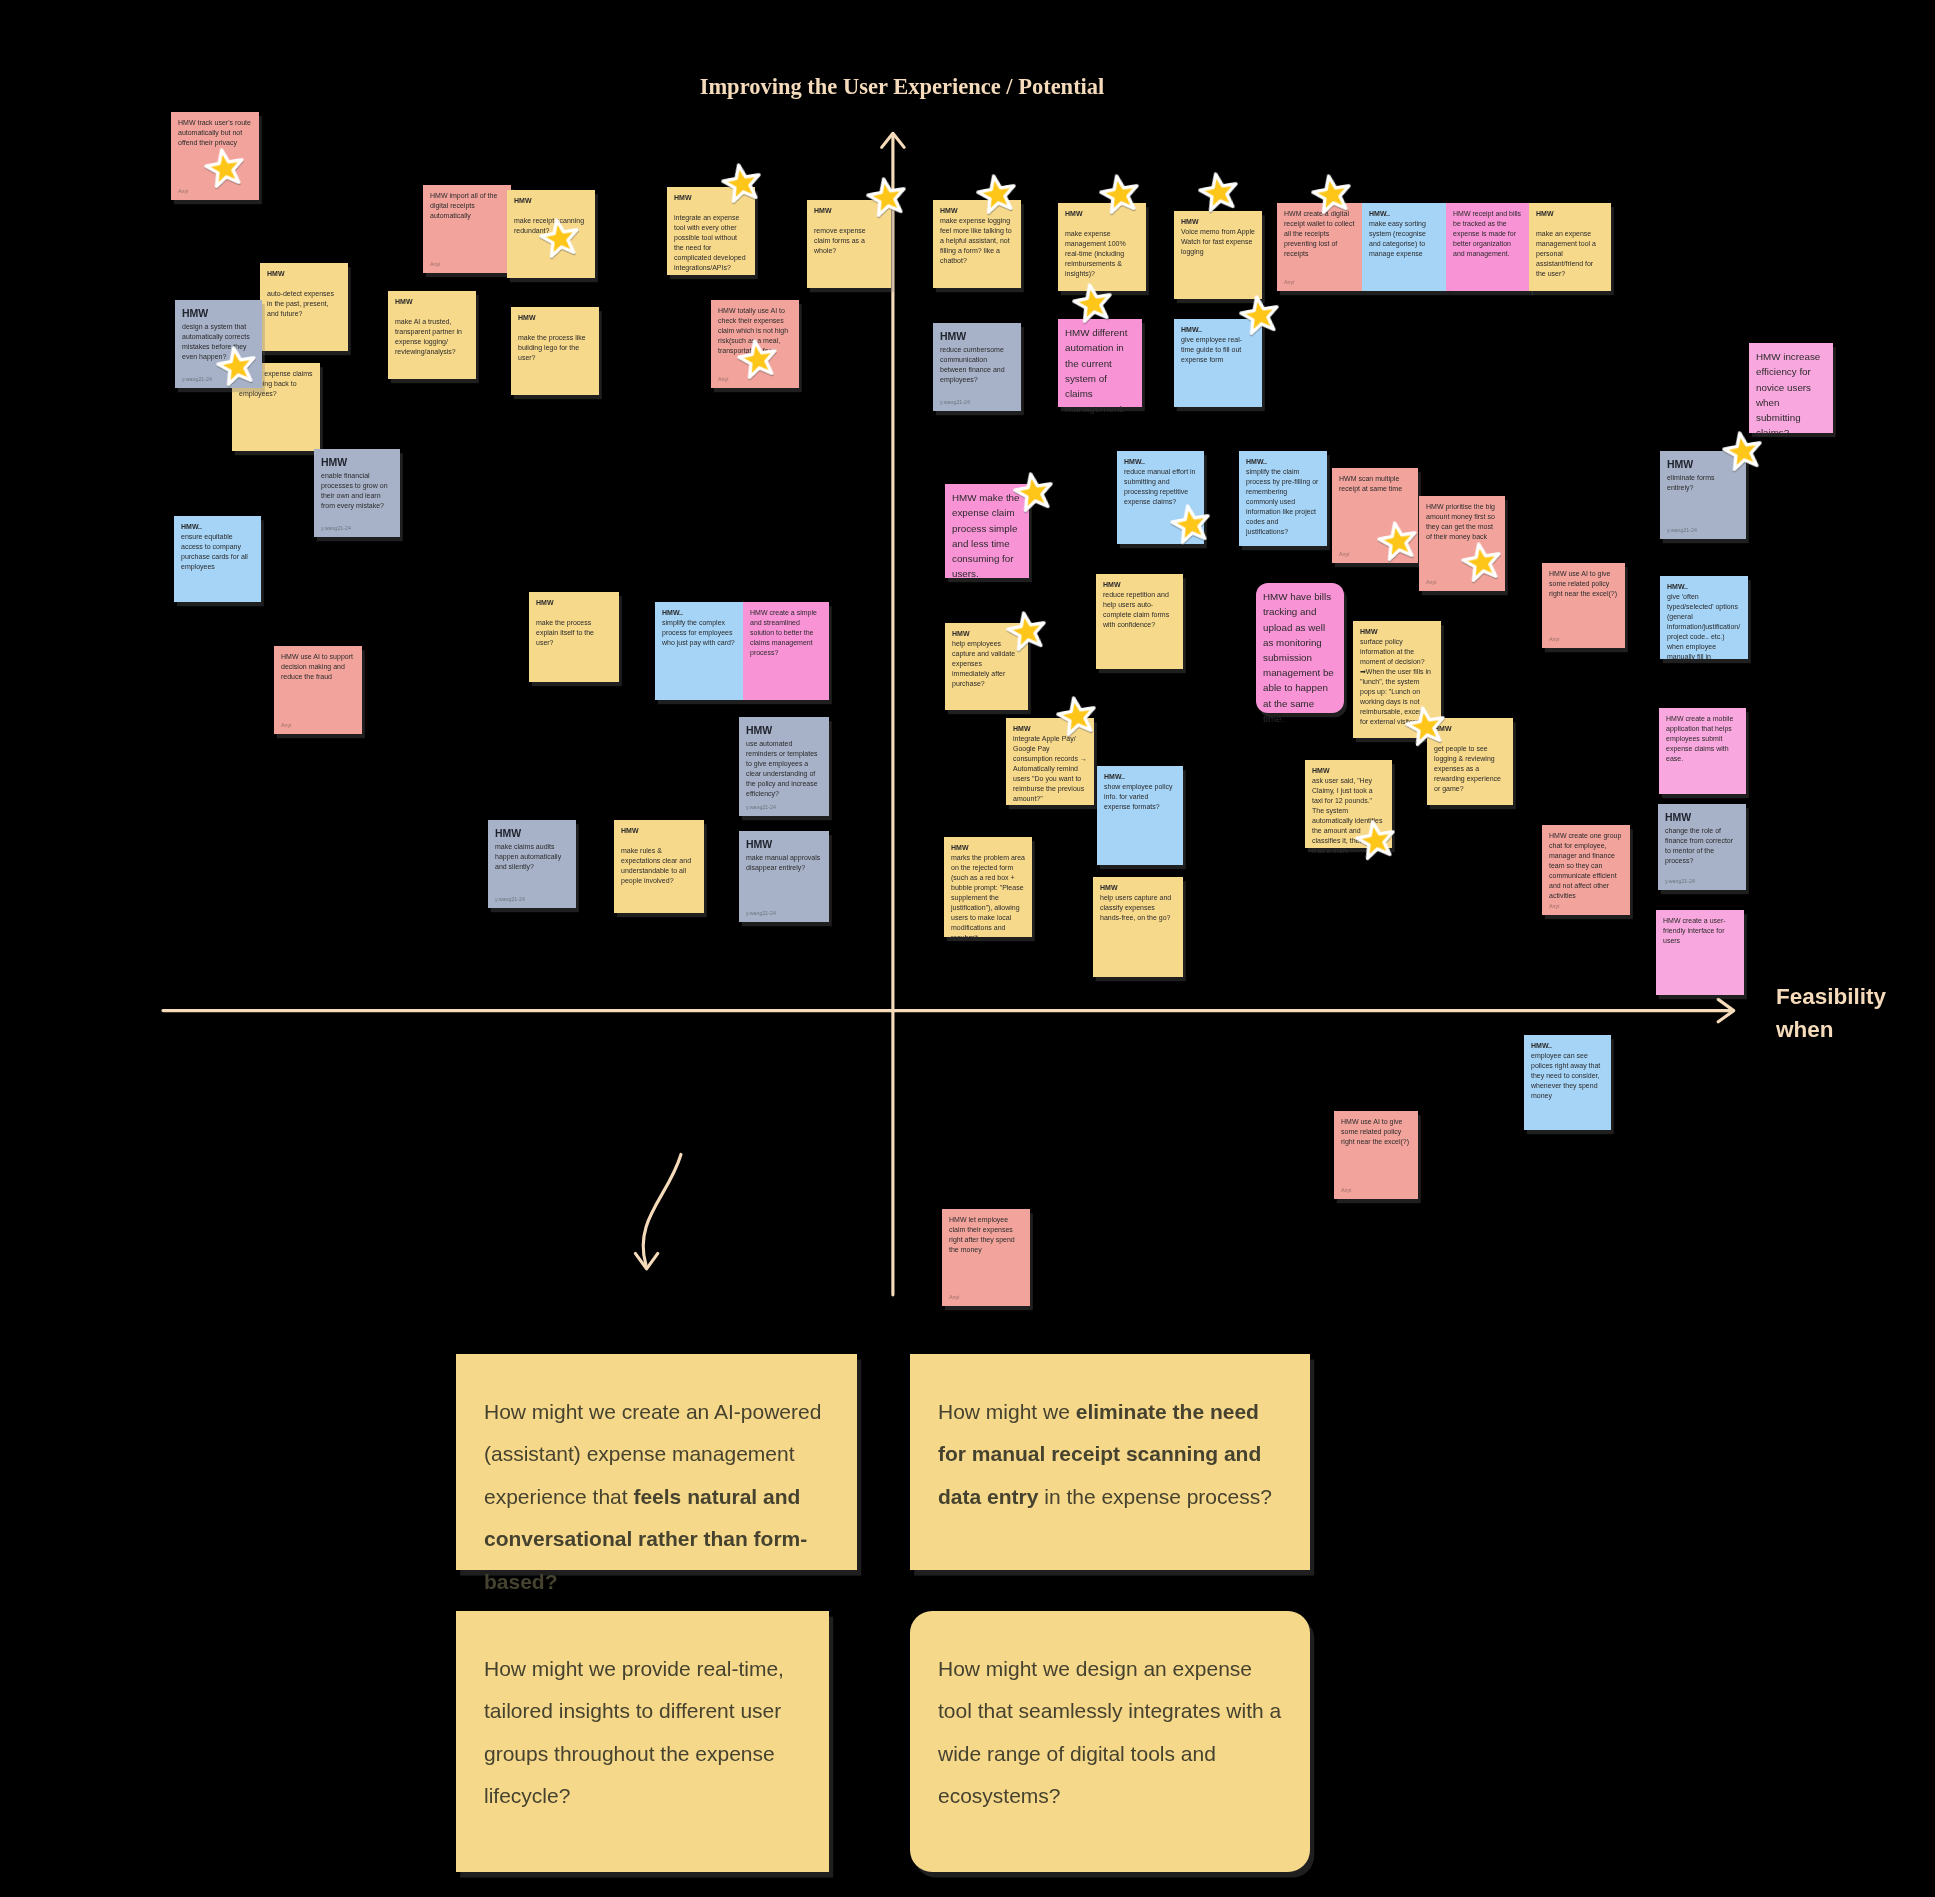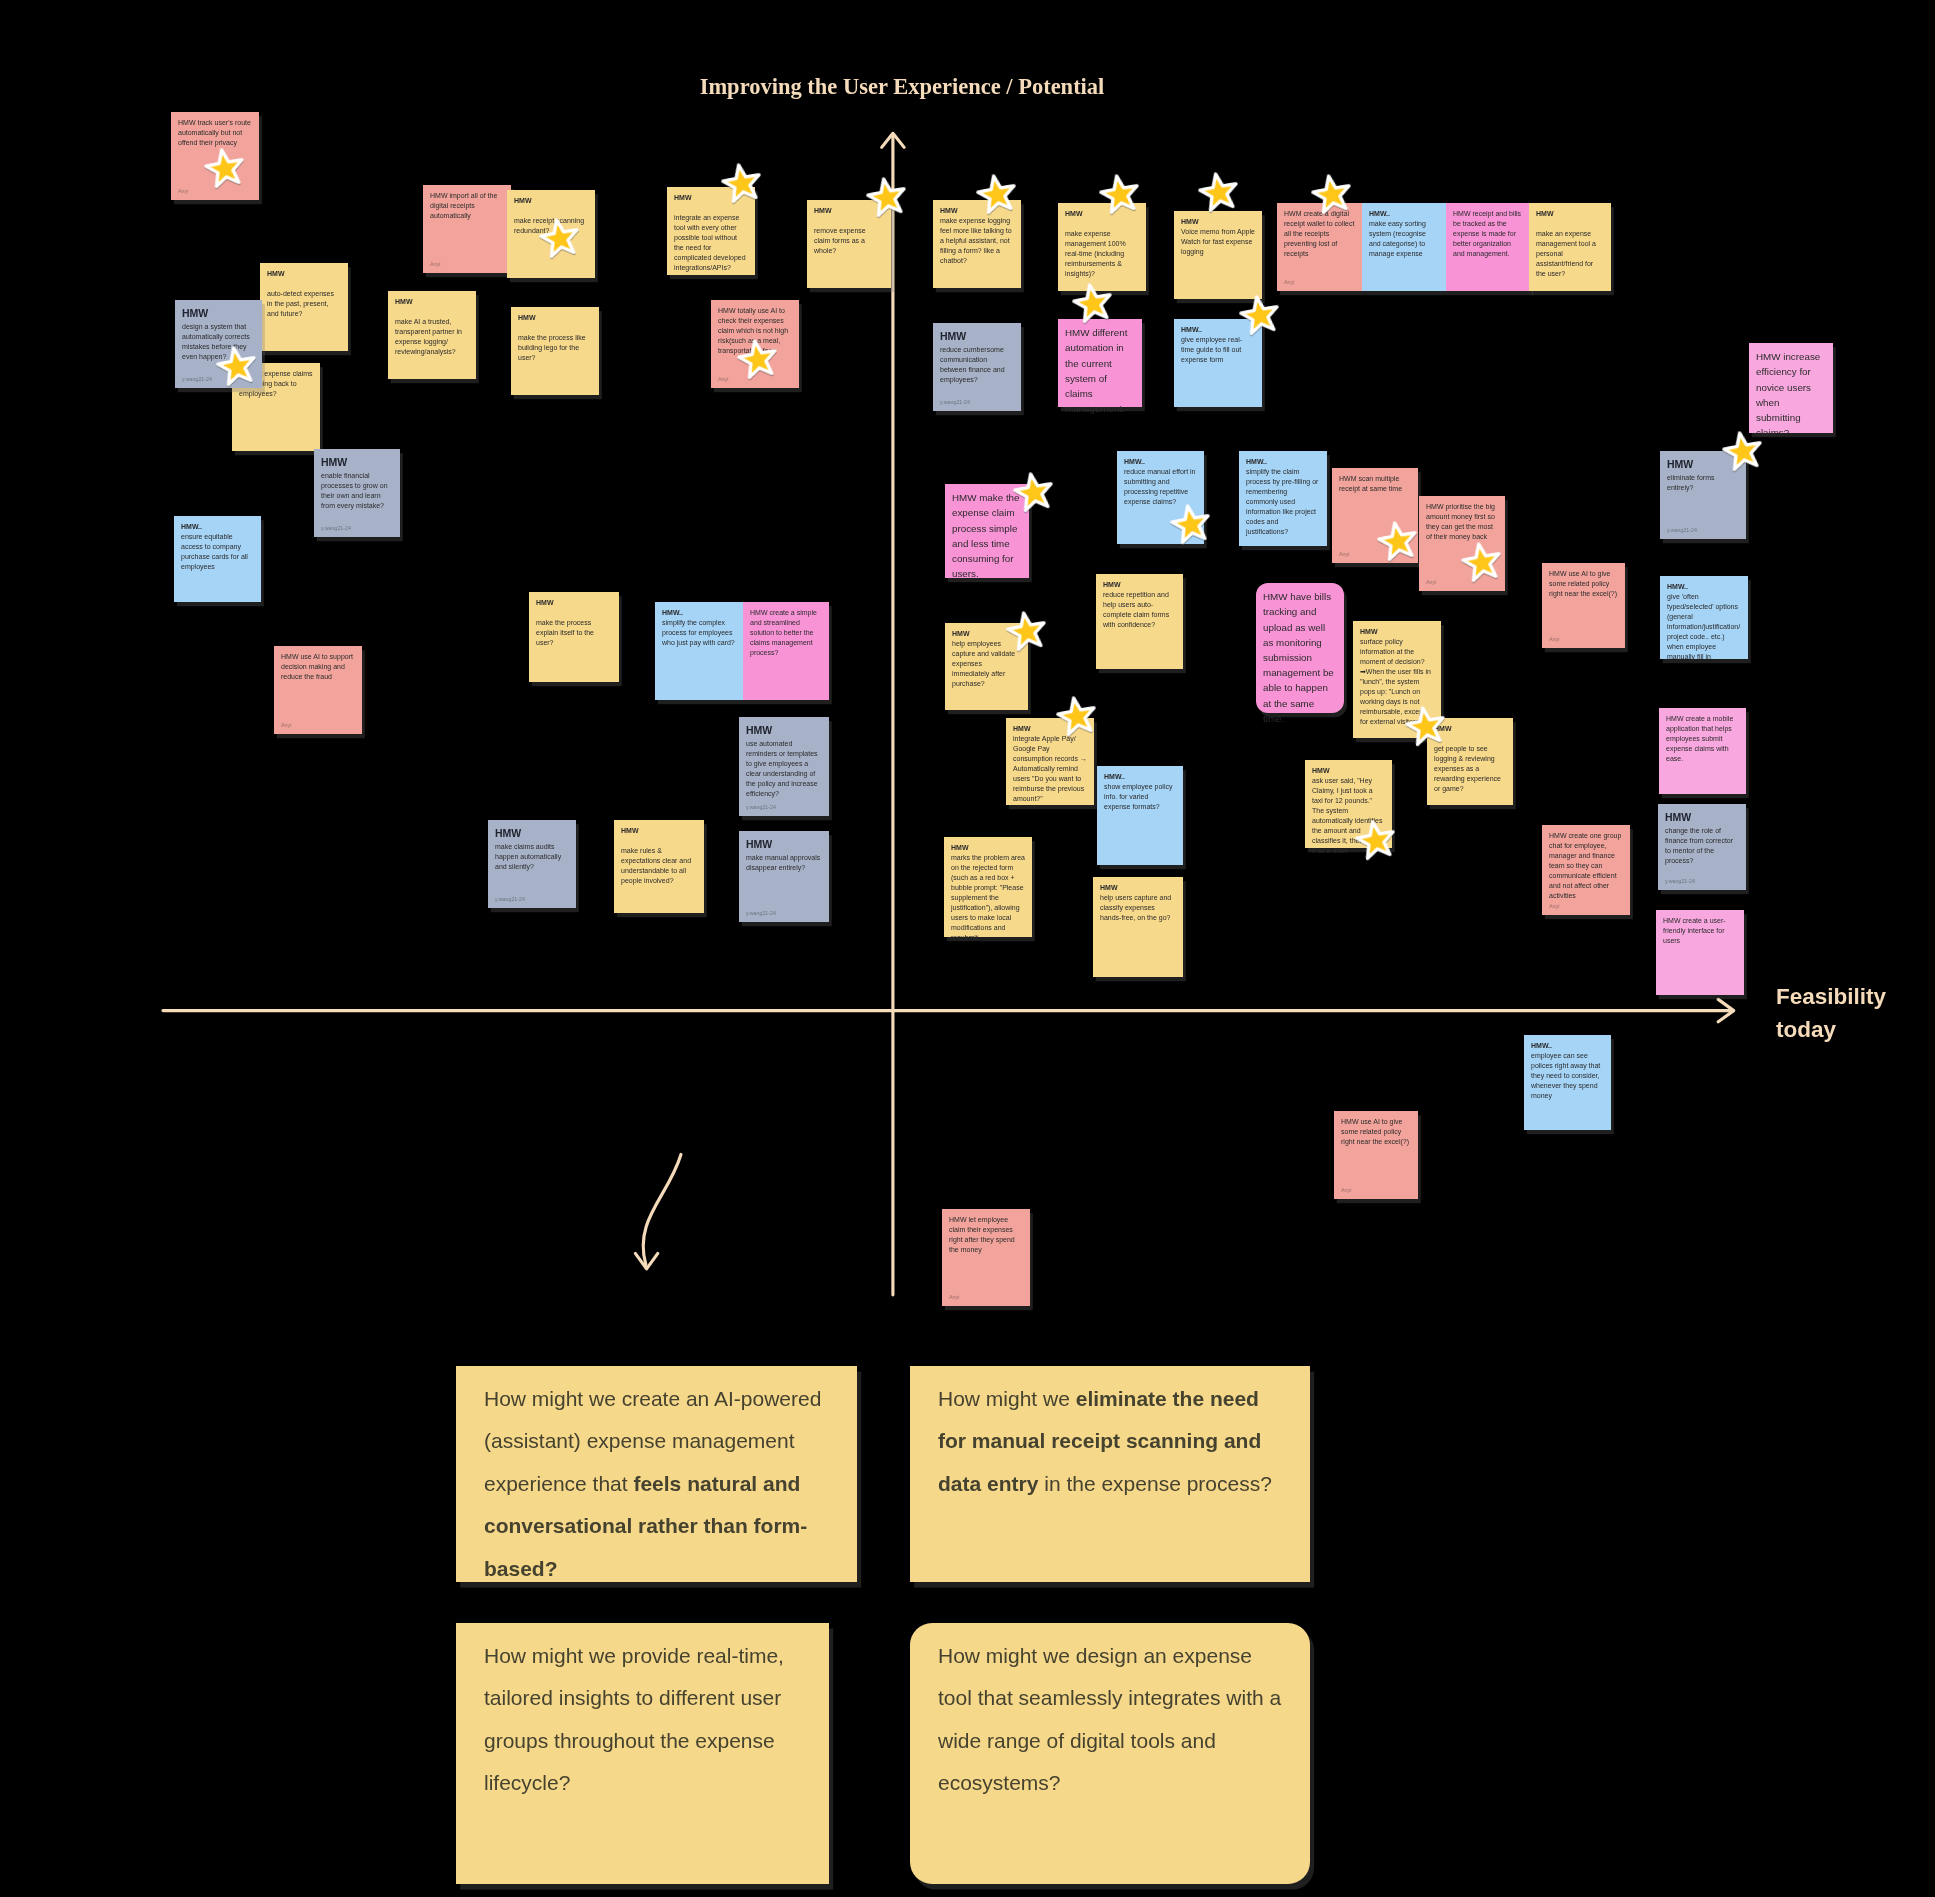--- a/index.html
+++ b/index.html
@@ -19,22 +19,22 @@
   .note-title{font-weight:600;}
   .note-title.big{font-size:10.5px;font-weight:700;margin-bottom:0.7px;color:#20242e;}
   .note-body{white-space:pre-line;}
   .note-body.lg{font-size:9.8px;line-height:1.55;}
   .note-author{position:absolute;left:7px;bottom:4.9px;font-size:5.3px;color:rgba(40,40,40,.45);}
 
   
   .star{position:absolute;transform:rotate(-10deg);filter:drop-shadow(0.7px 1.4px 0.7px rgba(0,0,0,.4));}
 
   
-  .hmw-card{position:absolute;box-sizing:border-box;background:#F6D88A;padding:12px 28px;
-            color:#45422F;box-shadow:4.2px 5.6px 0 rgba(110,110,110,.28);margin-top:12px;}
+  .hmw-card{position:absolute;box-sizing:border-box;background:#F6D88A;padding:37px 28px;
+            color:#45422F;box-shadow:4.2px 5.6px 0 rgba(110,110,110,.28);}
   .card-text{margin:0;font-size:21px;line-height:2.02;font-weight:400;}
   .card-text b{font-weight:700;}
 </style>
 </head>
 <body>
 
 <div id="board">
 
   <svg id="axes" viewBox="0 0 2758 2703" xmlns="http://www.w3.org/2000/svg">
     <g stroke="#F6DBBB" stroke-width="4.5" fill="none" stroke-linecap="round" stroke-linejoin="round">
@@ -43,21 +43,21 @@
       <line x1="232" y1="1440" x2="2468" y2="1440"></line>
       <path d="M 2448 1424 L 2470 1440 L 2448 1456"></path>
       <path d="M 970 1645 C 952 1705, 902 1738, 920 1802"></path>
       <path d="M 905 1786 L 921 1808 L 937 1786"></path>
     </g>
   </svg>
 
   <div class="axis-label" id="y-axis-label">Improving the User Experience / Potential</div>
   <div class="axis-label" id="x-axis-label">
     <div>Feasibility</div>
-    <div>today</div>
+    <div>when</div>
   </div>
 
 
   <div id="notes-layer">
       <div class="note" style="left: 171px; top: 112px; width: 88px; height: 88px; background: rgb(242, 164, 156);">
 
     <div class="note-body">HMW track user's route automatically but not offend their privacy</div>
     <div class="note-author">Anyi</div>
   </div>
       <div class="note" style="left: 260px; top: 263px; width: 88px; height: 88px; background: rgb(247, 217, 140);">

